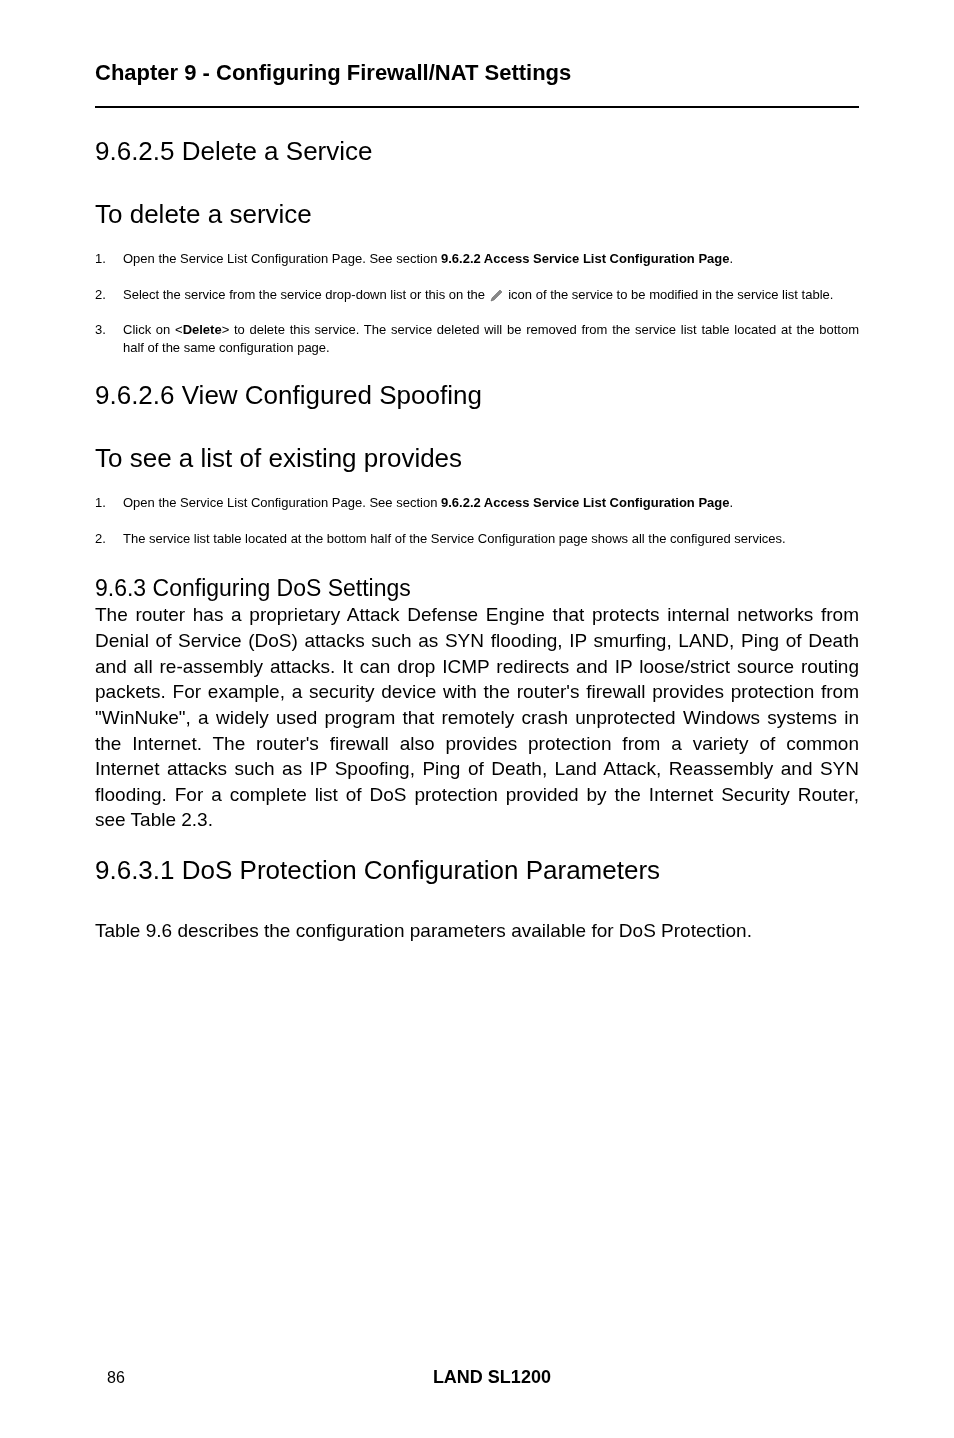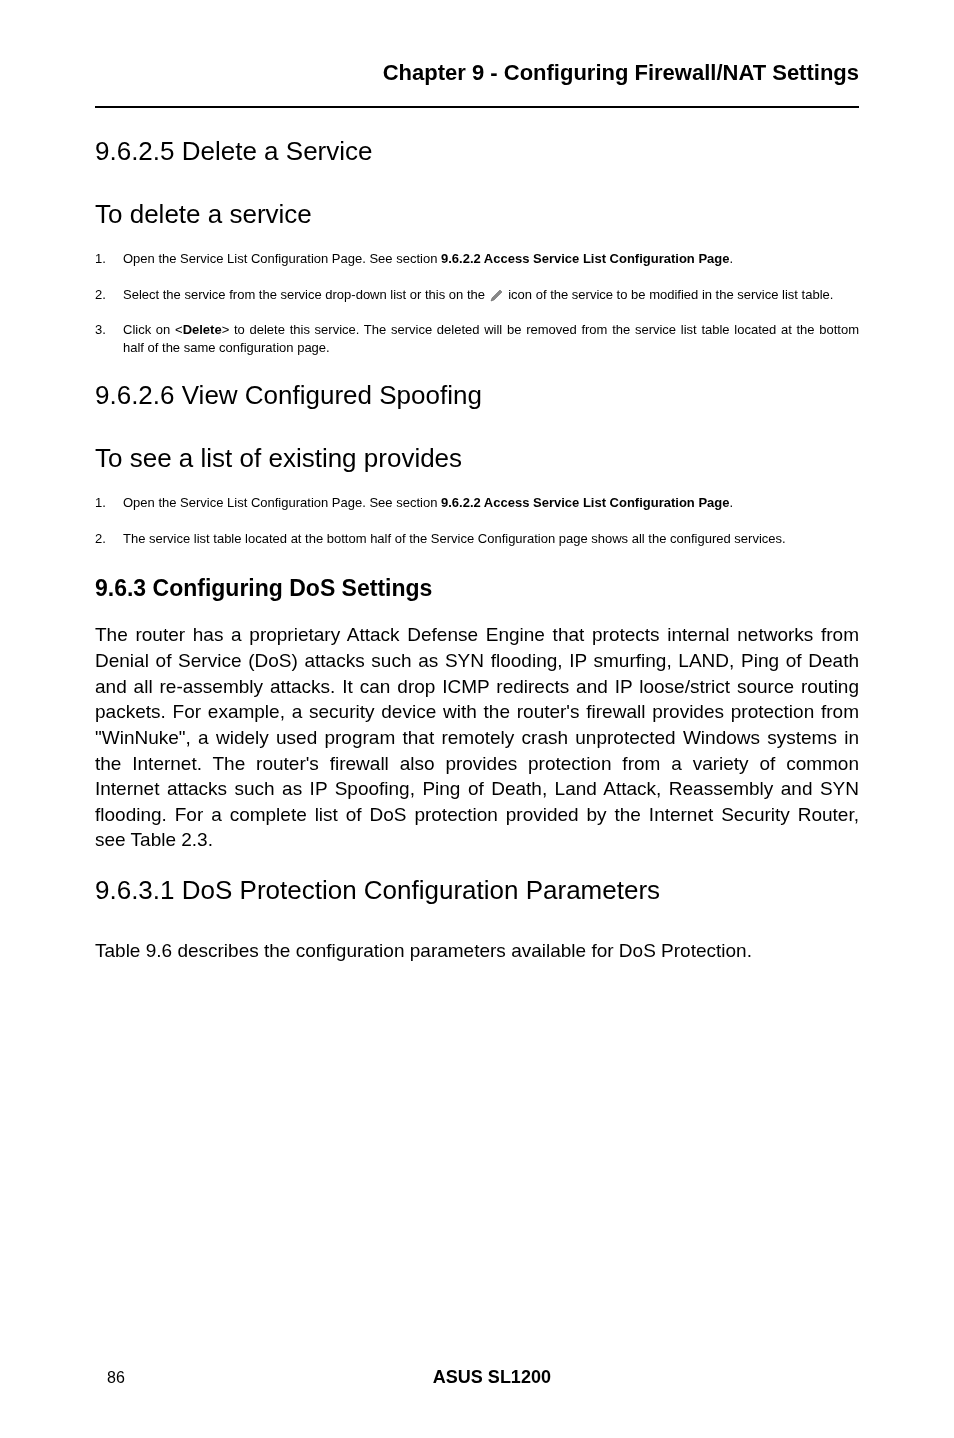--- a/index.html
+++ b/index.html
@@ -13,41 +13,39 @@
       background: #ffffff;
       font-family: Arial, Helvetica, sans-serif;
       color: #000000;
       padding: 60px 95px 50px 95px;
       position: relative;
     }
     .chapter-header {
       font-size: 22px;
       font-weight: bold;
       margin-bottom: 20px;
-      text-align: right;
     }
     .divider {
       border: none;
       border-top: 2.5px solid #000;
       margin-bottom: 28px;
     }
     .section-heading {
       font-size: 26px;
       font-weight: normal;
       margin-bottom: 32px;
     }
     .sub-heading {
       font-size: 26px;
       font-weight: normal;
       margin-bottom: 20px;
     }
     .major-heading {
       font-size: 23px;
-      font-weight: bold;
-      margin-bottom: 20px;
+      font-weight: normal;
       margin-top: 28px;
     }
     .body-text {
       font-size: 19px;
       line-height: 1.35;
       text-align: justify;
       margin-bottom: 22px;
     }
     ol.numbered {
       list-style: none;
@@ -133,14 +131,14 @@
 </ol>
 
 <div class="major-heading">9.6.3 Configuring DoS Settings</div>
 <p class="body-text">The router has a proprietary Attack Defense Engine that protects internal networks from Denial of Service (DoS) attacks such as SYN flooding, IP smurfing, LAND, Ping of Death and all re-assembly attacks. It can drop ICMP redirects and IP loose/strict source routing packets. For example, a security device with the router's firewall provides protection from "WinNuke", a widely used program that remotely crash unprotected Windows systems in the Internet. The router's firewall also provides protection from a variety of common Internet attacks such as IP Spoofing, Ping of Death, Land Attack, Reassembly and SYN flooding. For a complete list of DoS protection provided by the Internet Security Router, see Table 2.3.</p>
 
 <div class="section-heading">9.6.3.1 DoS Protection Configuration Parameters</div>
 <p class="body-text">Table 9.6 describes the configuration parameters available for DoS Protection.</p>
 
 <div class="footer">
   <span class="page-num">86</span>
-  <span class="footer-title">ASUS SL1200</span>
+  <span class="footer-title">LAND SL1200</span>
 </div>
 
 </body></html>

